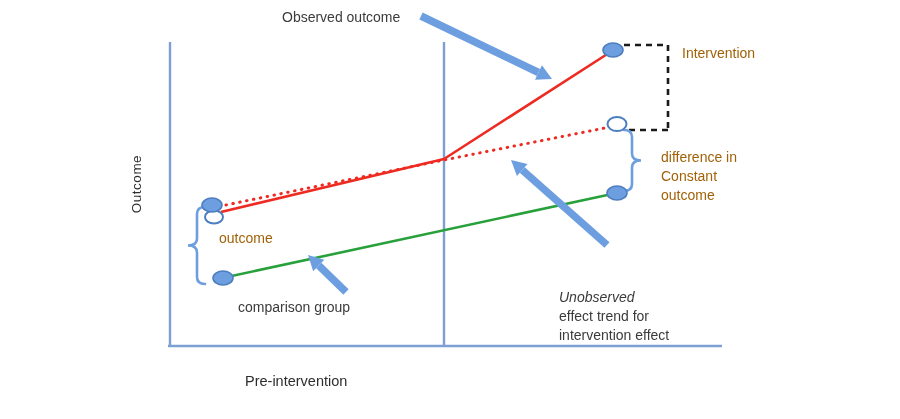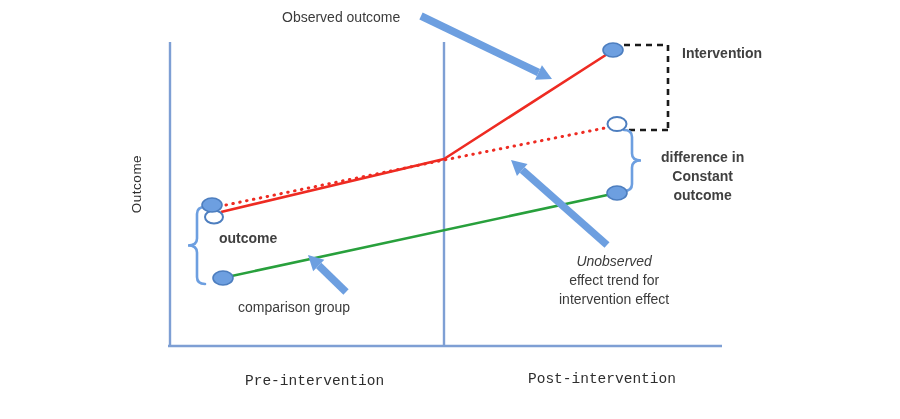--- a/index.html
+++ b/index.html
@@ -1,22 +1,22 @@
 <!DOCTYPE html>
 <html><head>
 <meta charset="utf-8">
 <style>
   html,body{margin:0;padding:0;background:#ffffff;}
   .stage{position:relative;width:900px;height:419px;background:#ffffff;overflow:hidden;
          font-family:"Liberation Sans",sans-serif;}
   #figure-svg{position:absolute;left:0;top:0;}
-  .ann{position:absolute;font-size:14px;line-height:19px;color:#3b3b3b;white-space:nowrap;text-align:center;}
-  .ann.bold{font-weight:700;color:#404040;}
-  .ann .it{font-style:italic;}
-  .xtick{position:absolute;font-size:14.5px;color:#2e2e2e;white-space:nowrap;font-family:Liberation Mono, monospace;}
+  .ann{position:absolute;font-size:14px;line-height:19px;color:#3b3b3b;white-space:nowrap;}
+  .ann.bold{font-weight:400;color:#a16207;}
+  .ann .it{font-style:italic;margin-top:36px;}
+  .xtick{position:absolute;font-size:14.5px;color:#2e2e2e;white-space:nowrap;}
   .ylabel{position:absolute;left:136px;top:184px;transform:translate(-50%,-50%) rotate(-90deg);
           font-size:13.5px;color:#2e2e2e;letter-spacing:0.5px;white-space:nowrap;}
 </style>
 </head>
 <body>
 
 <div class="stage">
 
   <svg id="figure-svg" width="900" height="419" viewBox="0 0 900 419">
       <line x1="170" y1="42" x2="170" y2="347" stroke="#7e9fd4" stroke-width="2.4"></line>
@@ -40,21 +40,20 @@
       <ellipse cx="212" cy="205" rx="10" ry="7" fill="#6d9fe0" stroke="#4d7ebf" stroke-width="1.6"></ellipse>
       <ellipse cx="223" cy="278" rx="10" ry="7" fill="#6d9fe0" stroke="#4d7ebf" stroke-width="1.6"></ellipse>
       <ellipse cx="617" cy="124" rx="9.5" ry="7" fill="#ffffff" stroke="#4d7ebf" stroke-width="2"></ellipse>
       <ellipse cx="613" cy="50" rx="10" ry="7" fill="#6d9fe0" stroke="#4d7ebf" stroke-width="1.6"></ellipse>
       <ellipse cx="617" cy="193" rx="10" ry="7" fill="#6d9fe0" stroke="#4d7ebf" stroke-width="1.6"></ellipse>
     </svg>
 
   <div class="ylabel">Outcome</div>
 
   <div class="xtick" style="left:245px;top:373px">Pre-intervention</div>
-  <div class="xtick" style="left:528px;top:371px">Post-intervention</div>
 
   <div class="ann" style="left:282px;top:8px">
     <div>Observed outcome</div>
   </div>
 
   <div class="ann bold" style="left:682px;top:44px">
     <div>Intervention</div>
   </div>
 
   <div class="ann bold" style="left:661px;top:148px">

